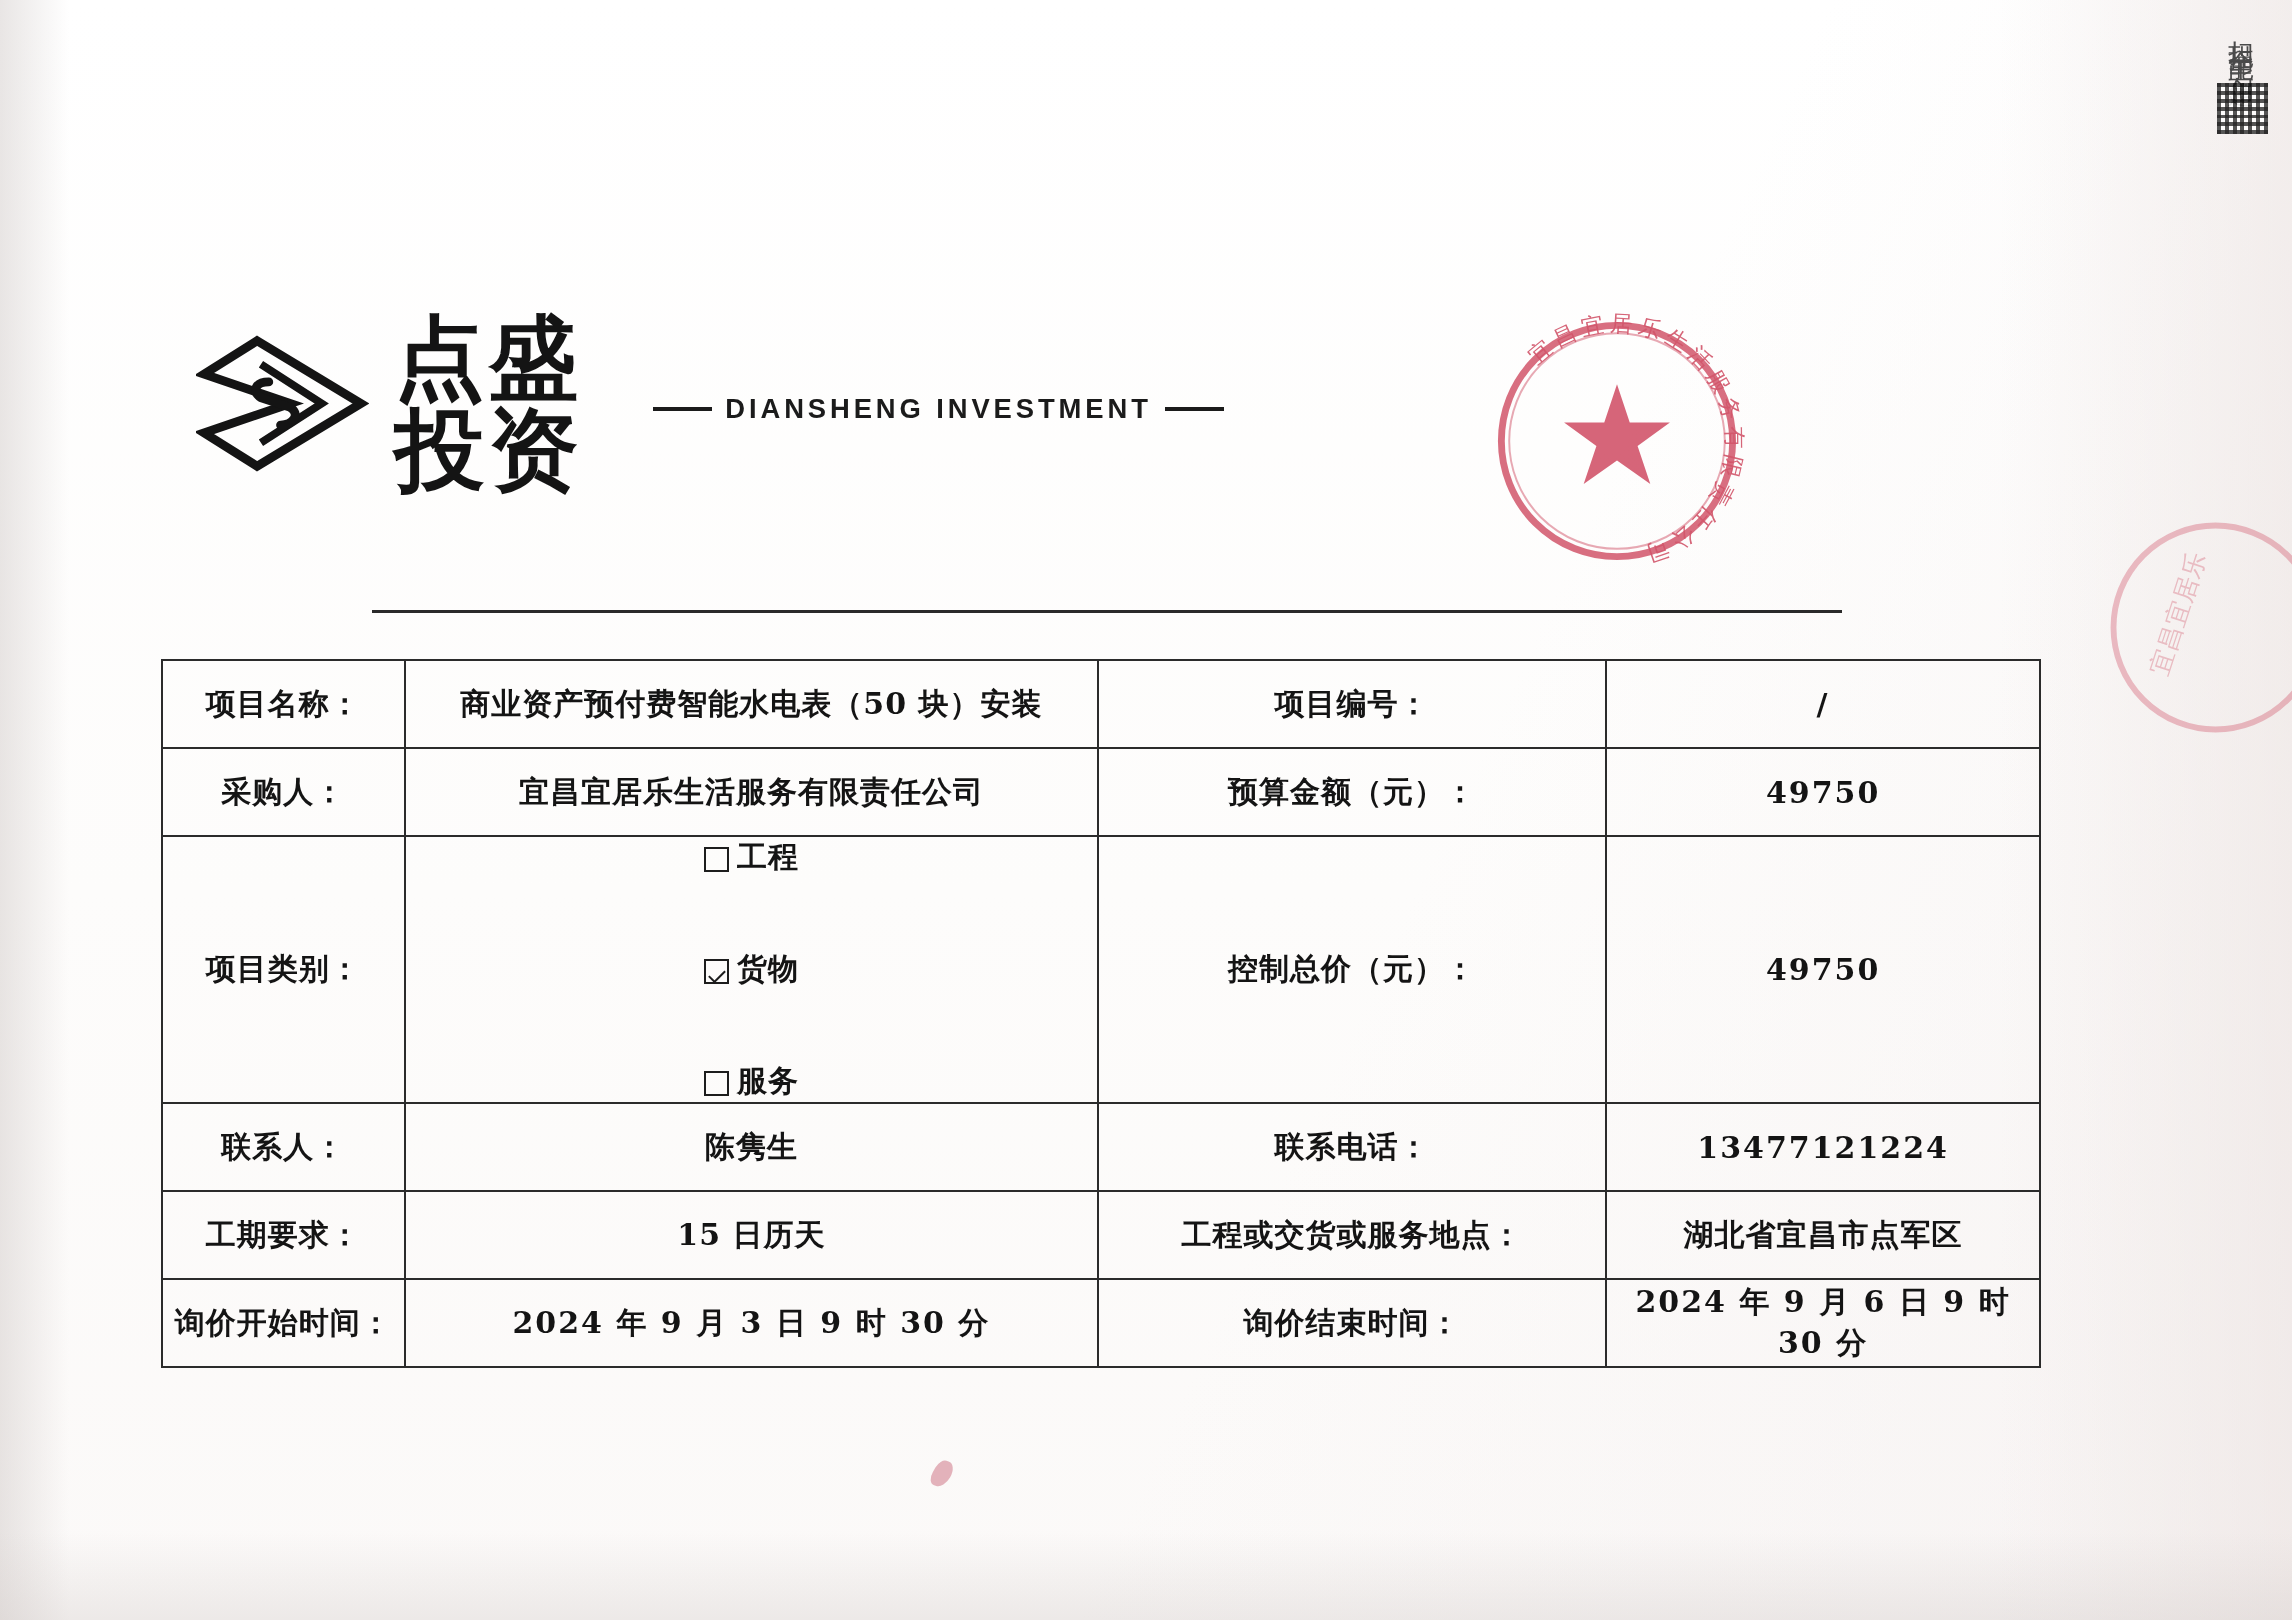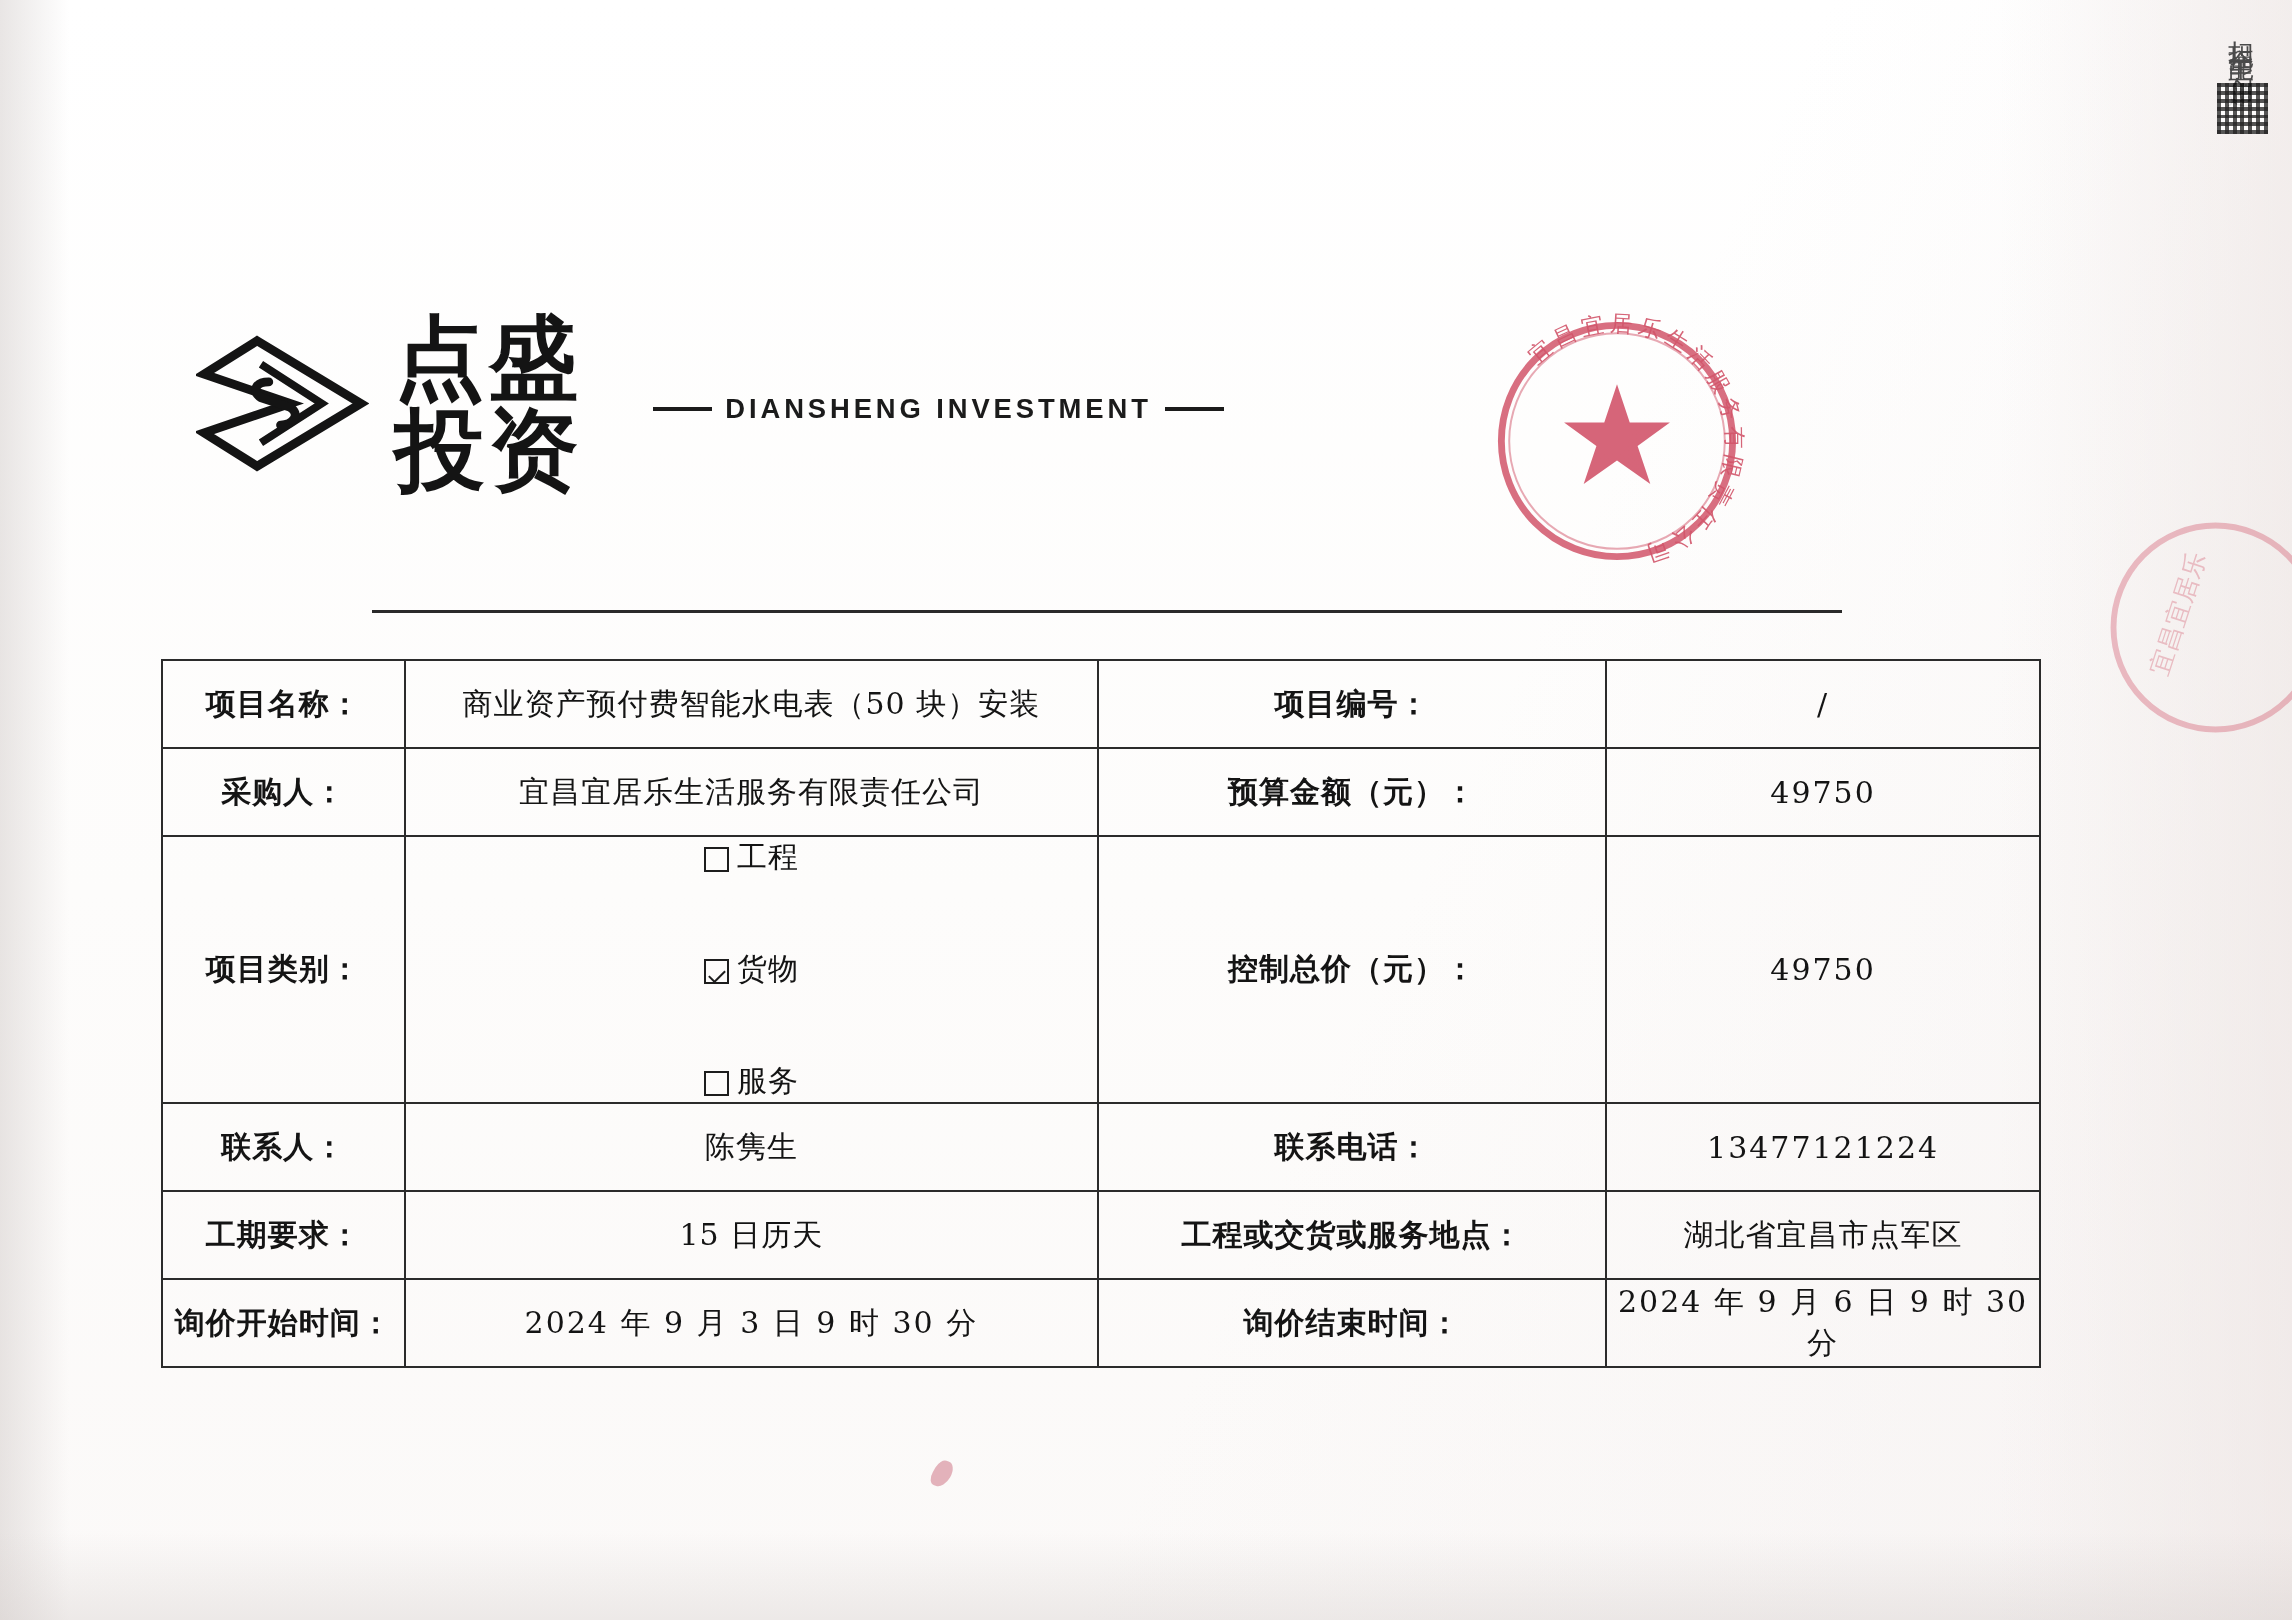--- a/index.html
+++ b/index.html
@@ -131,21 +131,21 @@
     vertical-align: middle;
     font-family: "DejaVu Serif", serif;
     color: #141414;
     padding: 0 7.8px;
   }
   .lbl {
     font-weight: 700;
     letter-spacing: 1px;
   }
   .val {
-    font-weight: 400;
+    font-weight: 700;
     letter-spacing: 1px;
   }
   .num {
     font-family: "Liberation Serif", serif;
     letter-spacing: 2px;
   }
   .c1 { width: 225px; }
   .c2 { width: 676px; }
   .c3 { width: 490px; }
   .c4 { width: 417px; }

